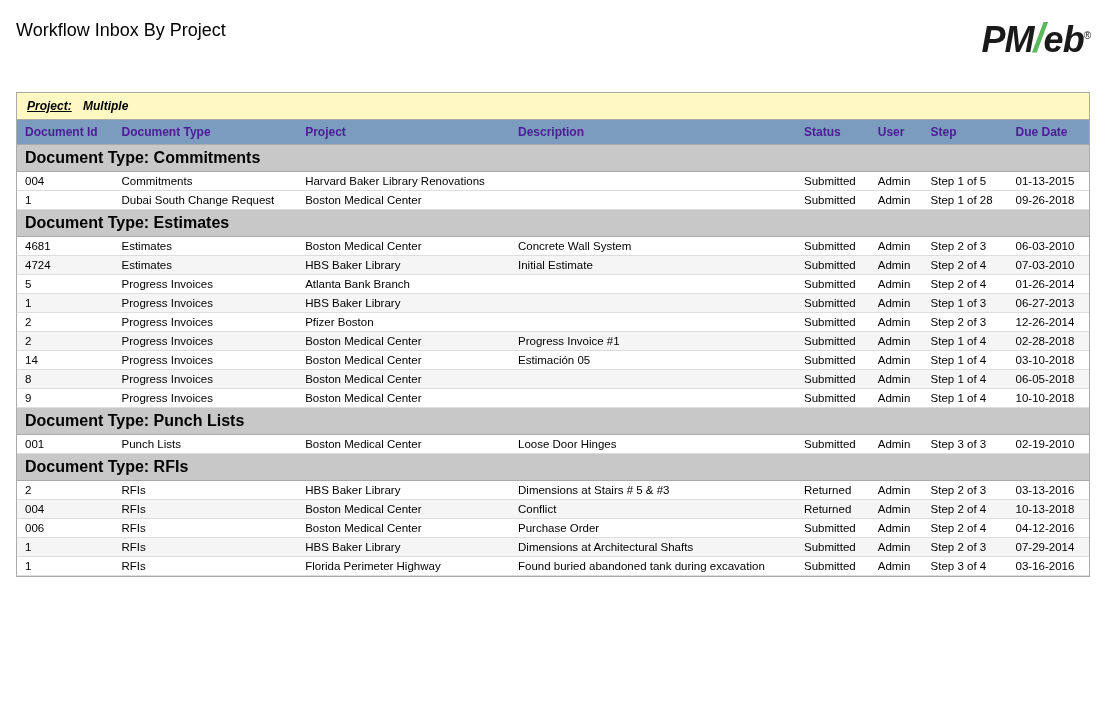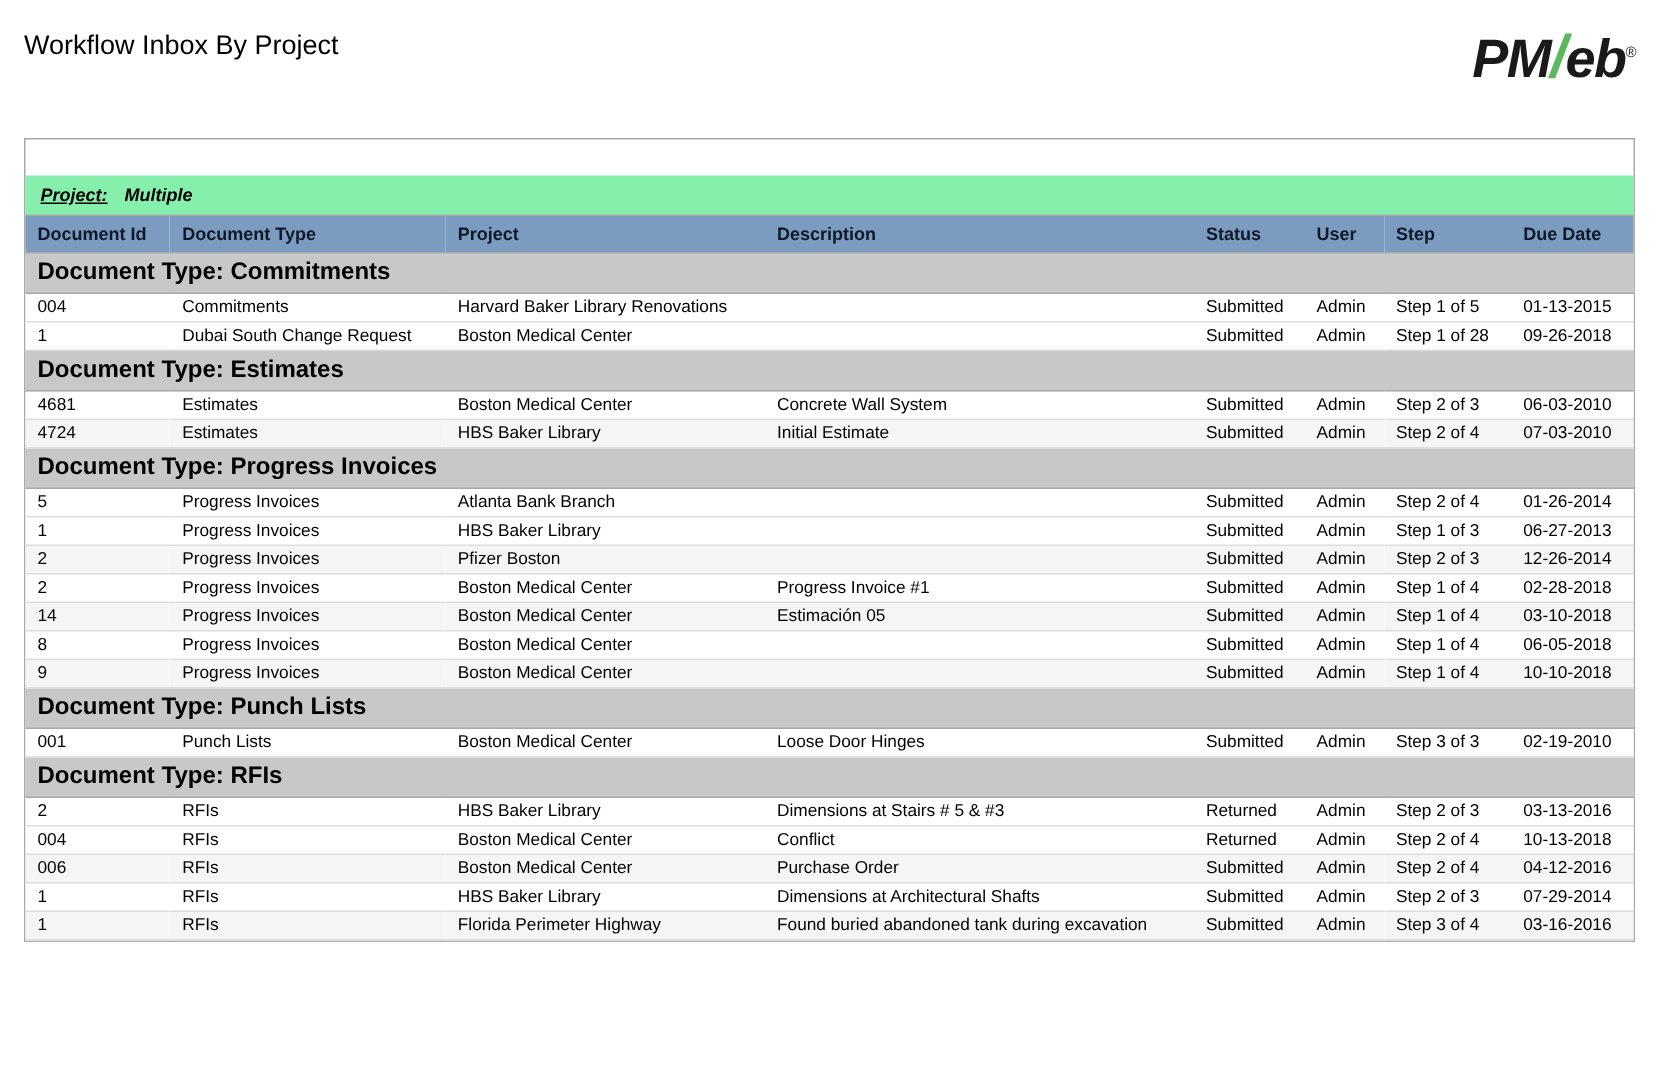--- a/index.html
+++ b/index.html
@@ -45,43 +45,42 @@
       font-size: 10px;
       vertical-align: super;
       font-style: normal;
       font-weight: normal;
     }
     .report-container {
       border: 1px solid #aaa;
       width: 100%;
     }
     .project-header {
-      background: #86efac;
+      background: #fef9c3;
       padding: 6px 10px;
       font-size: 12px;
       border-bottom: 1px solid #aaa;
-      margin-top: 24px;
     }
     .project-header-label {
       font-weight: bold;
       font-style: italic;
       text-decoration: underline;
     }
     .project-header-value {
       font-style: italic;
       font-weight: bold;
       margin-left: 8px;
     }
     table {
       width: 100%;
       border-collapse: collapse;
     }
     thead tr th {
       background: #7b9cbf;
-      color: #0f172a;
+      color: #4c1d95;
       padding: 5px 8px;
       text-align: left;
       font-weight: bold;
       font-size: 12px;
       border-bottom: 1px solid #aaa;
     }
     .section-header td {
       background: #c8c8c8;
       padding: 4px 8px;
       font-weight: bold;
@@ -176,23 +175,20 @@
         <tr class="data-row">
           <td>4724</td>
           <td>Estimates</td>
           <td>HBS Baker Library</td>
           <td>Initial Estimate</td>
           <td>Submitted</td>
           <td>Admin</td>
           <td>Step 2 of 4</td>
           <td>07-03-2010</td>
         </tr>
-        <tr class="section-header">
-          <td colspan="8">Document Type:  Progress Invoices</td>
-        </tr>
         <tr class="data-row">
           <td>5</td>
           <td>Progress Invoices</td>
           <td>Atlanta Bank Branch</td>
           <td></td>
           <td>Submitted</td>
           <td>Admin</td>
           <td>Step 2 of 4</td>
           <td>01-26-2014</td>
         </tr>

